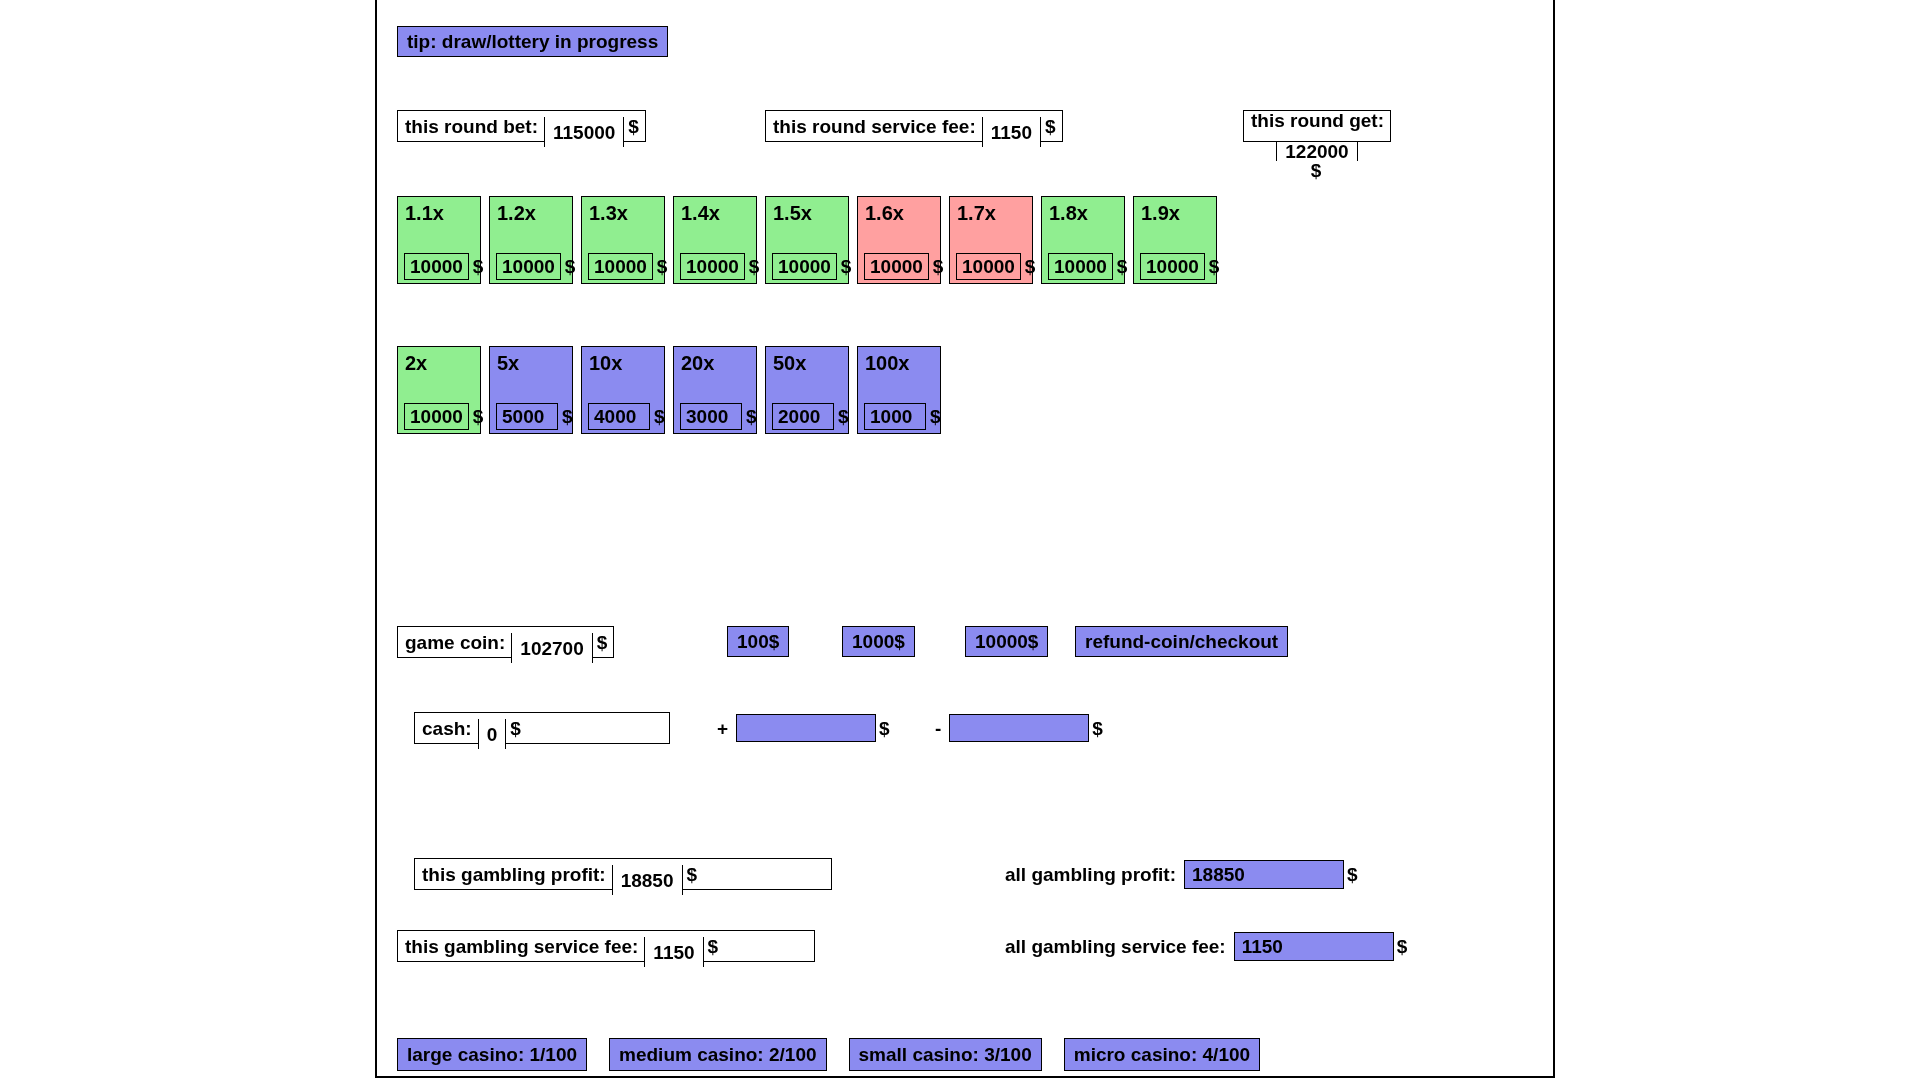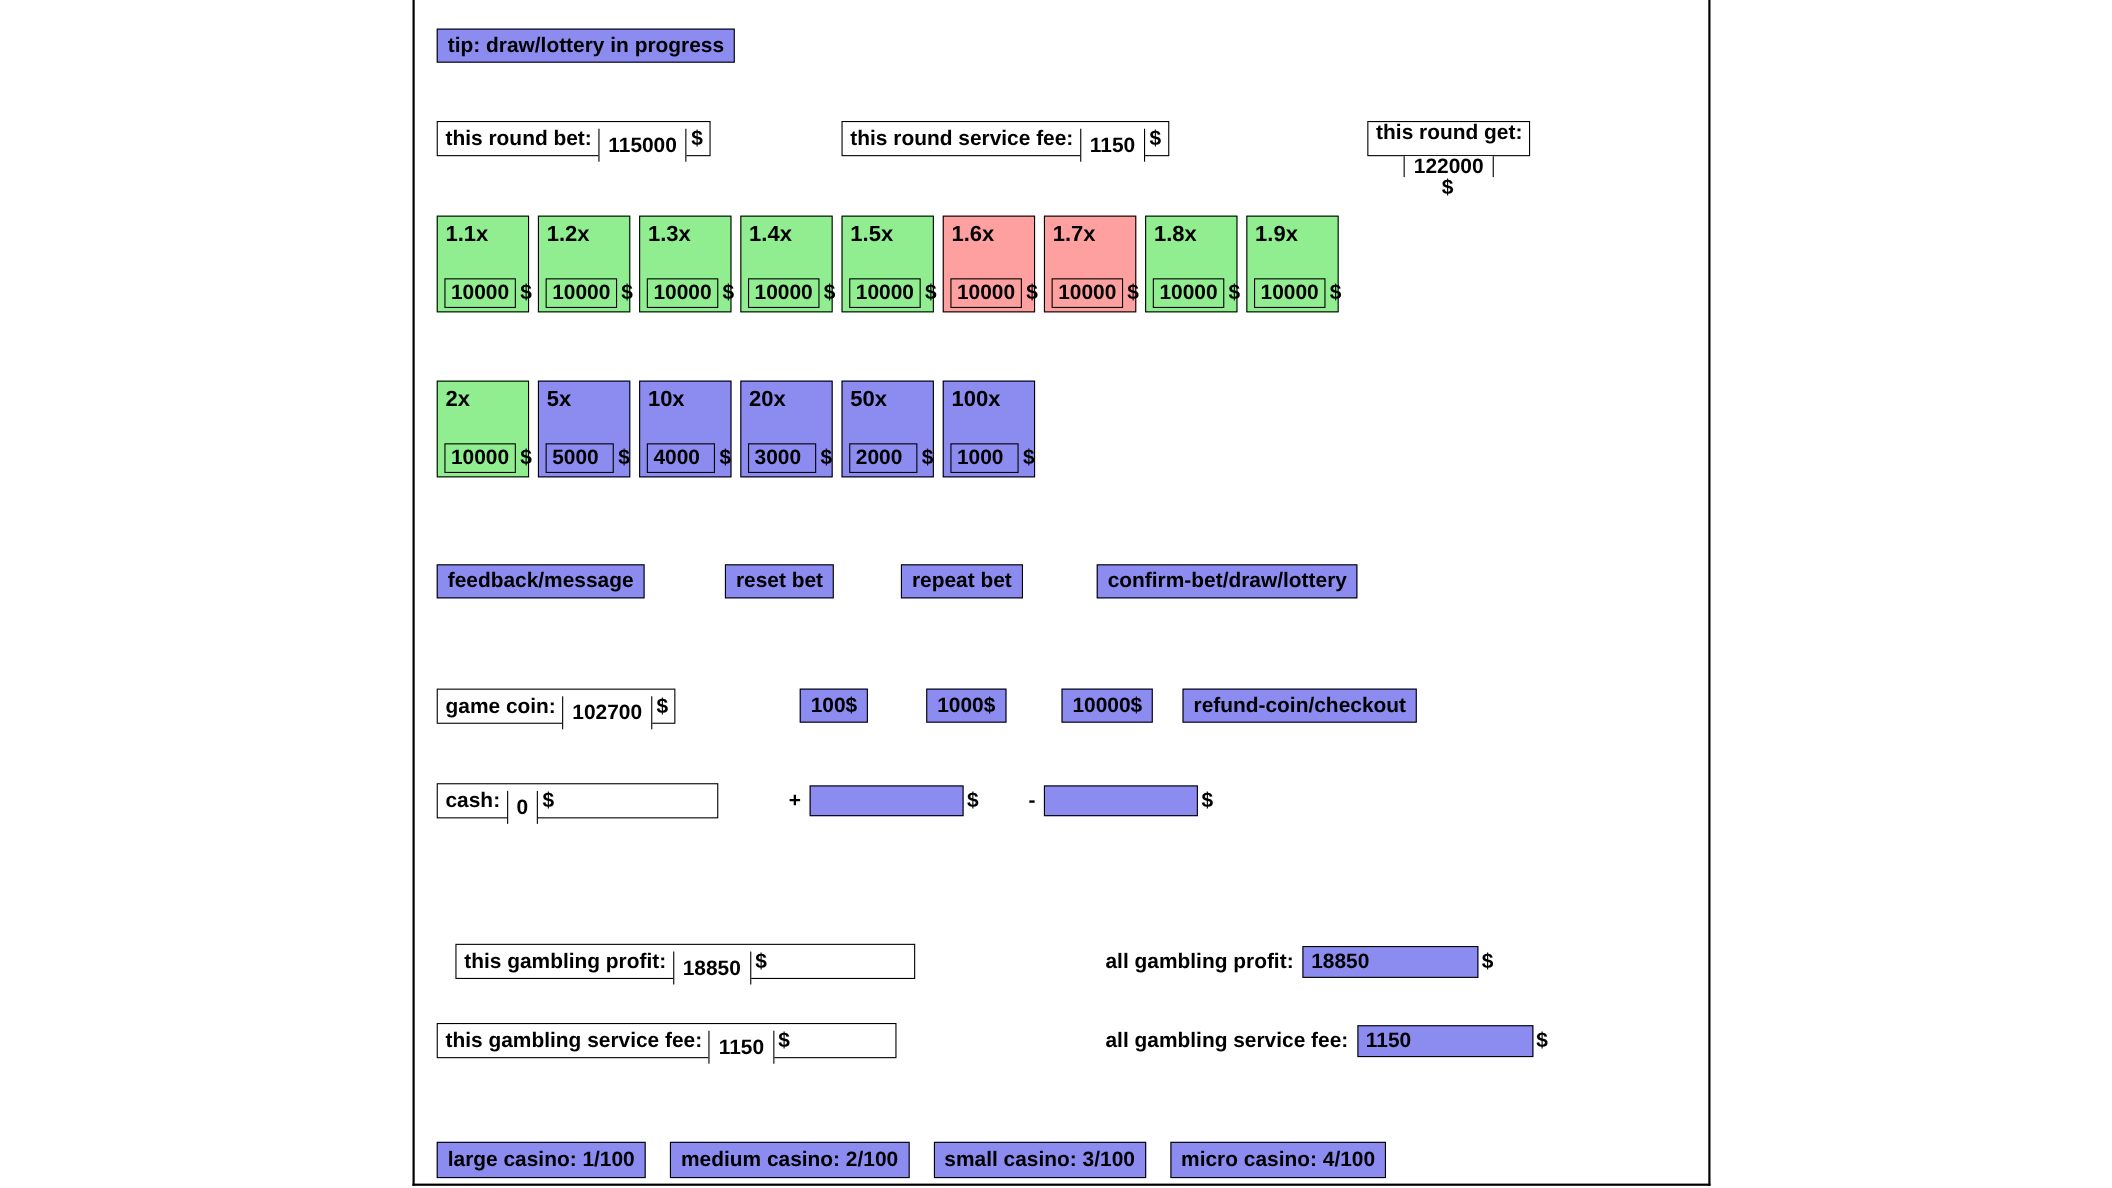--- a/index.html
+++ b/index.html
@@ -211,21 +211,21 @@
   
   #cash-row {
     position: absolute;
     left: 10px;
     top: 714px;
     width: 1140px;
     height: 34px;
   }
   #cash-row > * { position: absolute; top: 0; }
   #cash-field {
-    left: 0px;
+    left: 17px;
     width: 256px;
   }
   #cash-field .val { border-right: 1.5px solid #000; }
   #cash-field .unit { flex: 1; }
 
   .adjgroup {
     display: inline-flex;
     align-items: center;
     height: 32px;
     font-weight: bold;
@@ -428,26 +428,20 @@
           </div>
           <div class="mcard purple">
             <div class="mult">100x</div>
             <div class="amtwrap">
               <div class="amt">1000</div>
               <div class="cur">$</div>
             </div>
           </div>
         </div>
 
-      <div id="action-row">
-        <div id="btn-feedback" class="btn">feedback/message</div>
-        <div id="btn-reset" class="btn">reset bet</div>
-        <div id="btn-repeat" class="btn">repeat bet</div>
-        <div id="btn-confirm" class="btn">confirm-bet/draw/lottery</div>
-      </div>
 
       <div id="coin-row">
         <div id="coin-field" class="fieldbox">
           <span class="lbl">game coin:</span>
           <span class="val">102700</span>
           <span class="unit">$</span>
         </div>
         <div id="btn-100" class="btn">100$</div>
         <div id="btn-1000" class="btn">1000$</div>
         <div id="btn-10000" class="btn">10000$</div>

